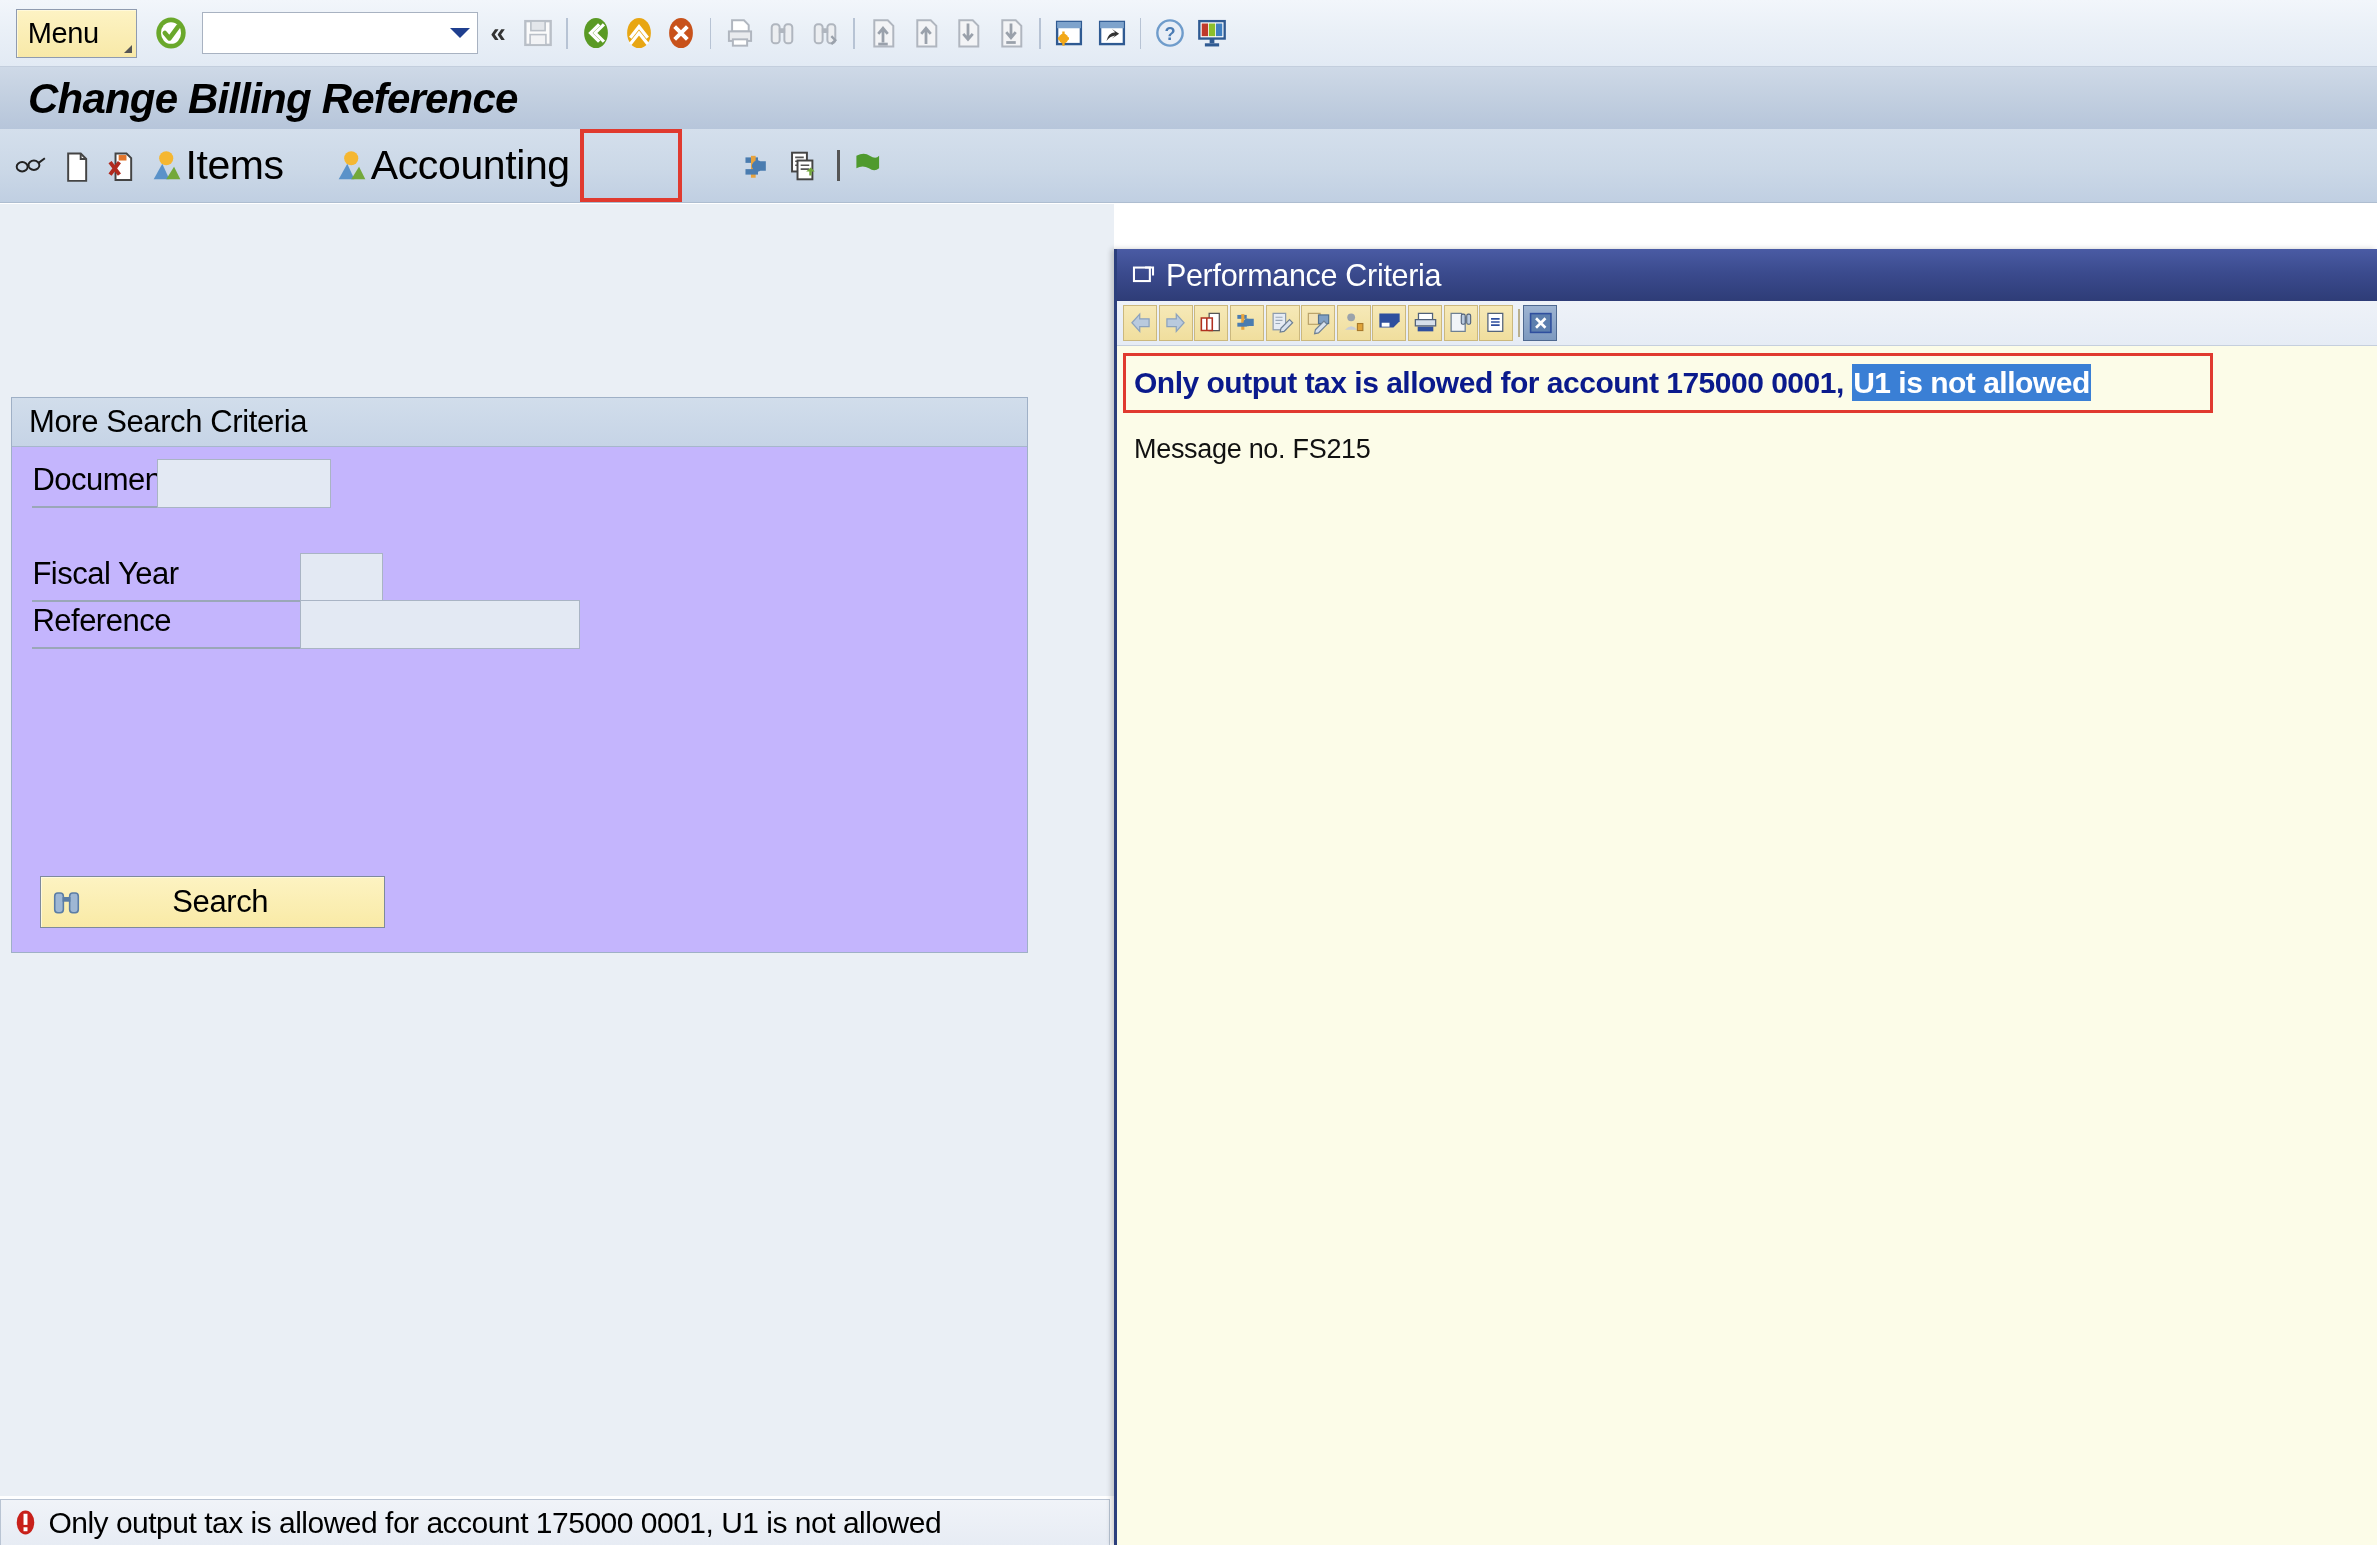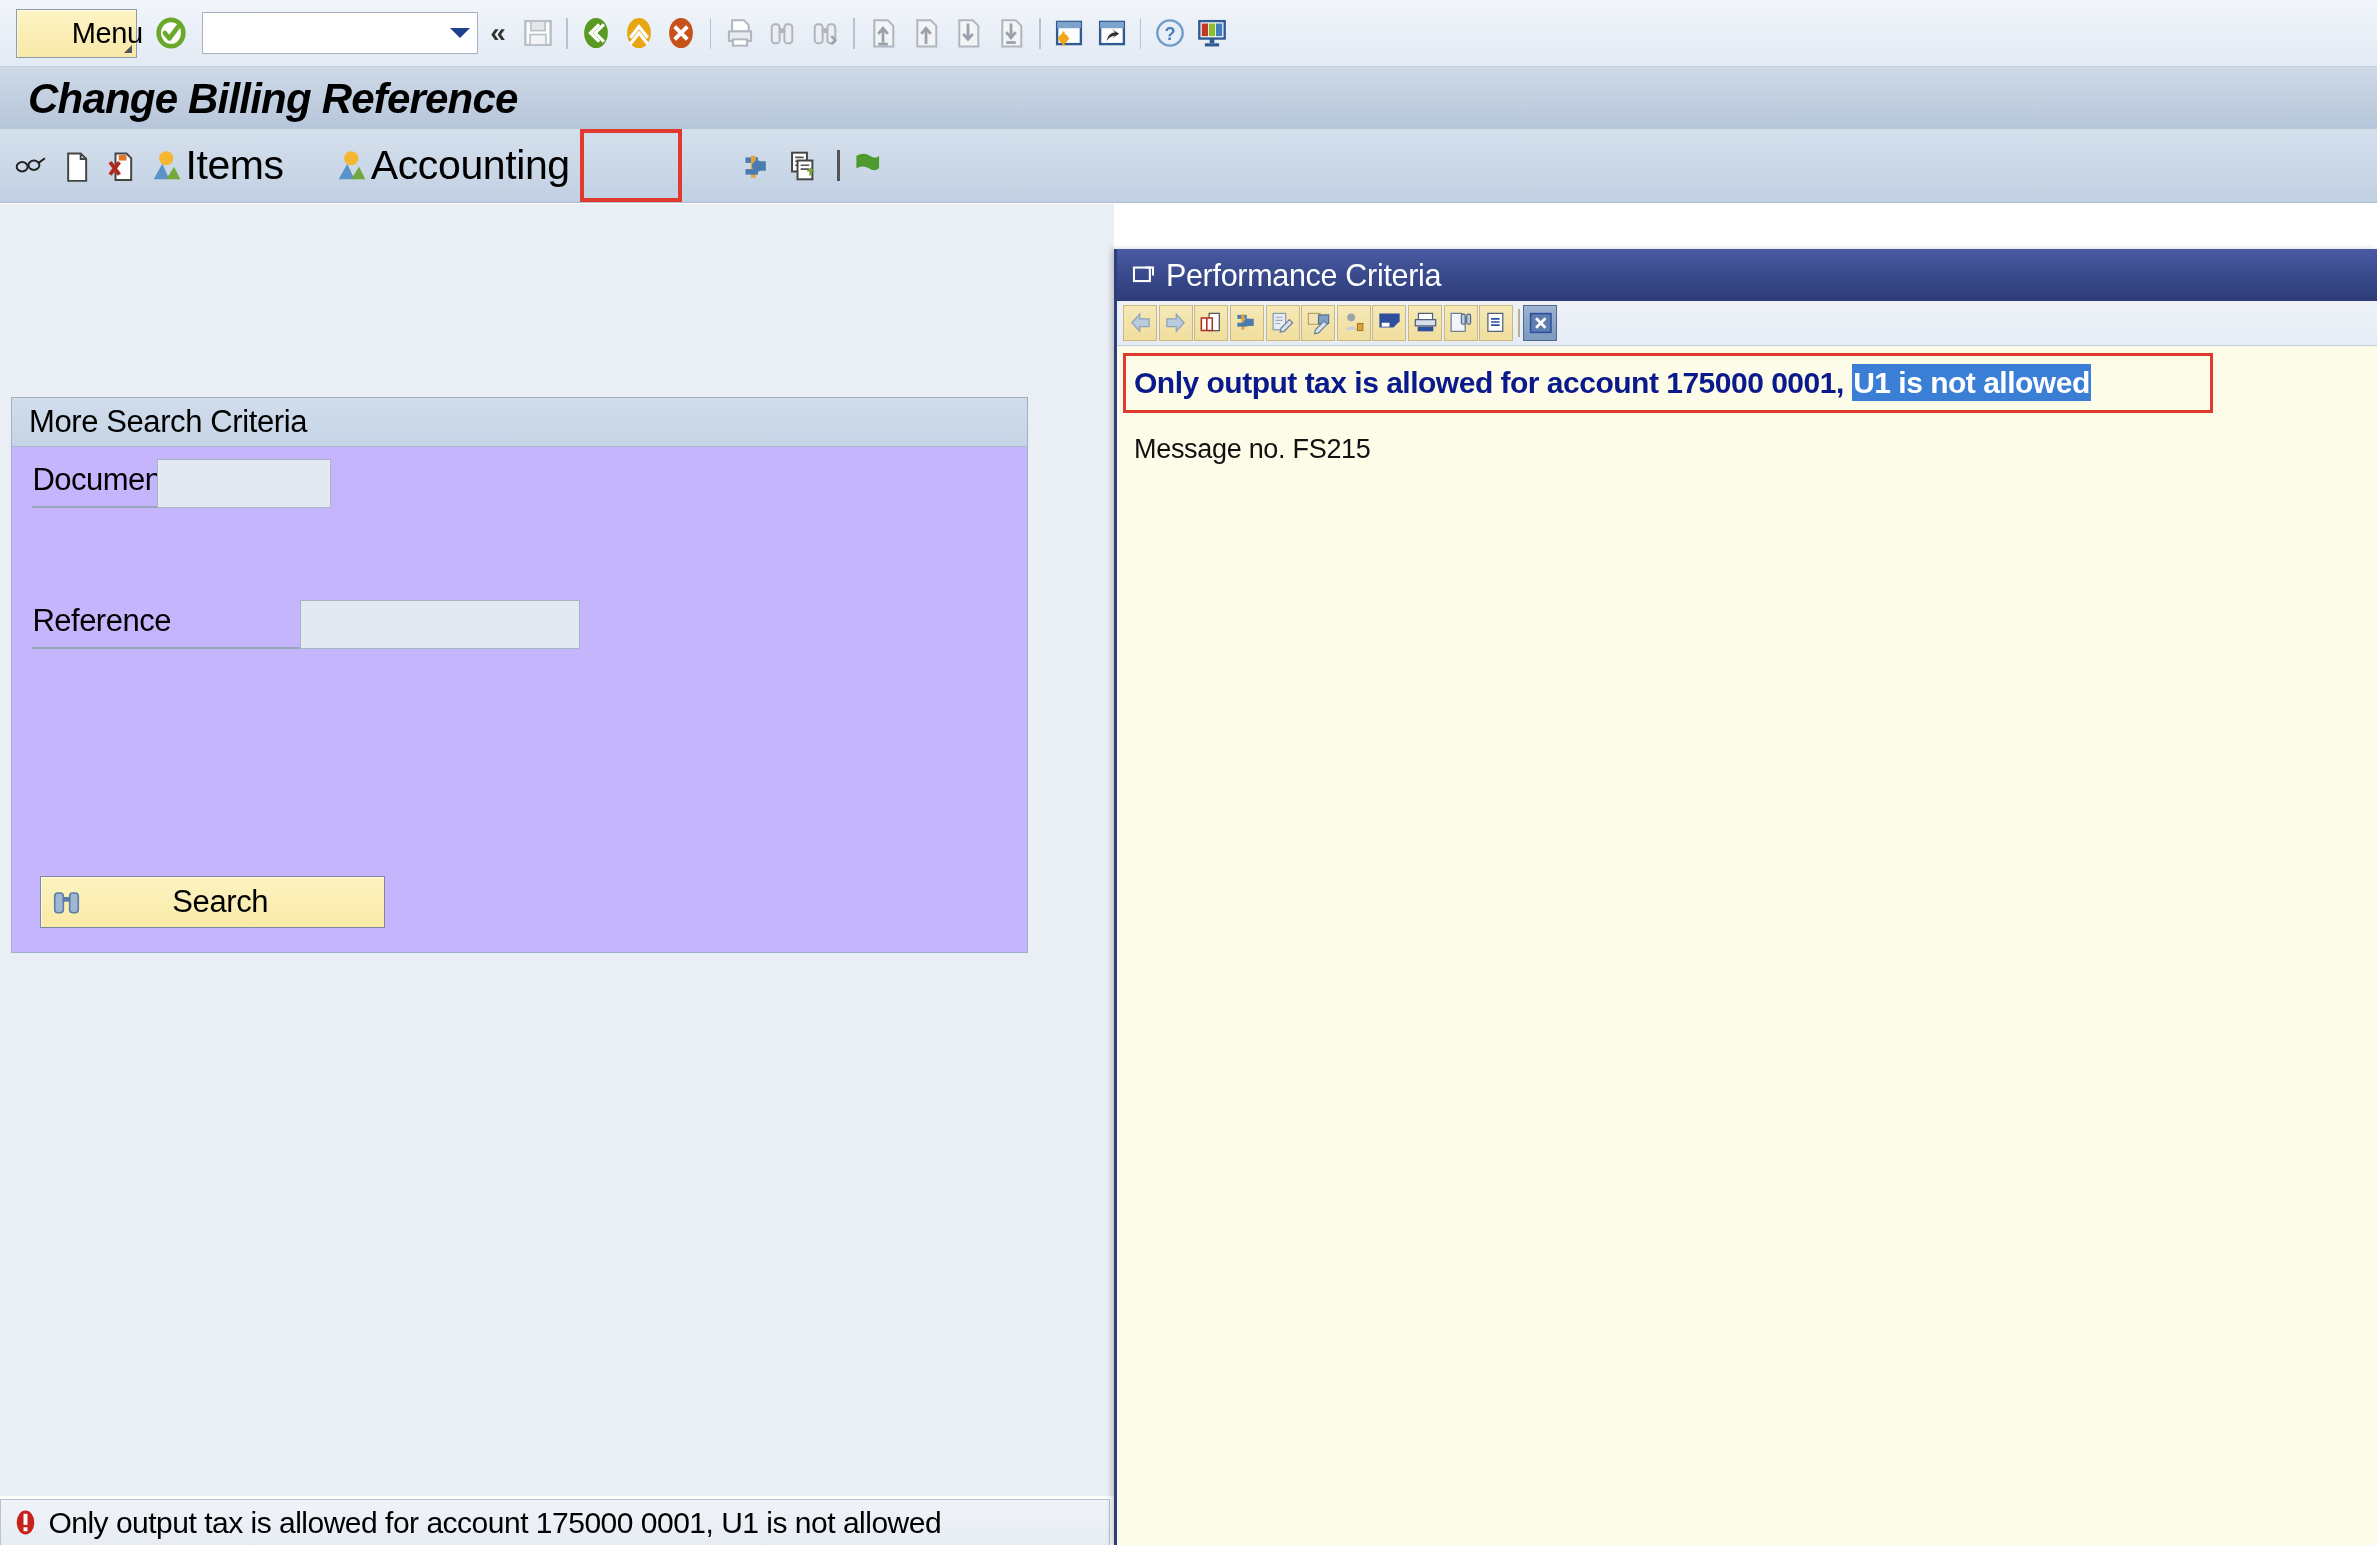--- a/index.html
+++ b/index.html
@@ -36,21 +36,20 @@
     display: flex;
     align-items: center;
     position: relative;
     box-sizing: border-box;
   }
   #menu-button .mlabel {
     font-size: 29px;
     color: #000;
     padding-left: 11px;
     letter-spacing: -0.4px;
-    margin-left: 44px;
   }
   #menu-button .corner {
     position: absolute;
     right: 3.9px; bottom: 3.1px;
     width: 0; height: 0;
     border-left: 8.6px solid transparent;
     border-bottom: 8.6px solid #555;
   }
   .tb-gap { width: 17px; }
   .green-check {
@@ -652,20 +651,27 @@
 
     <div class="crit-row" style="top:64px">
       <span class="crit-label">Document Numbe</span>
       <span class="crit-underline" style="width:274px"></span>
       <span class="crit-input" style="left:145px;width:174px">
         <input type="text" value="" style="">
       </span>
     </div>
 
 
+    <div class="crit-row" style="top:158px">
+      <span class="crit-label">Fiscal Year</span>
+      <span class="crit-underline" style="width:274px"></span>
+      <span class="crit-input" style="left:288px;width:83px">
+        <input type="text" value="" style="">
+      </span>
+    </div>
 
     <div class="crit-row" style="top:205px">
       <span class="crit-label">Reference</span>
       <span class="crit-underline" style="width:274px"></span>
       <span class="crit-input" style="left:288px;width:280px">
         <input type="text" value="" style="">
       </span>
     </div>
 
     <div id="search-button">

